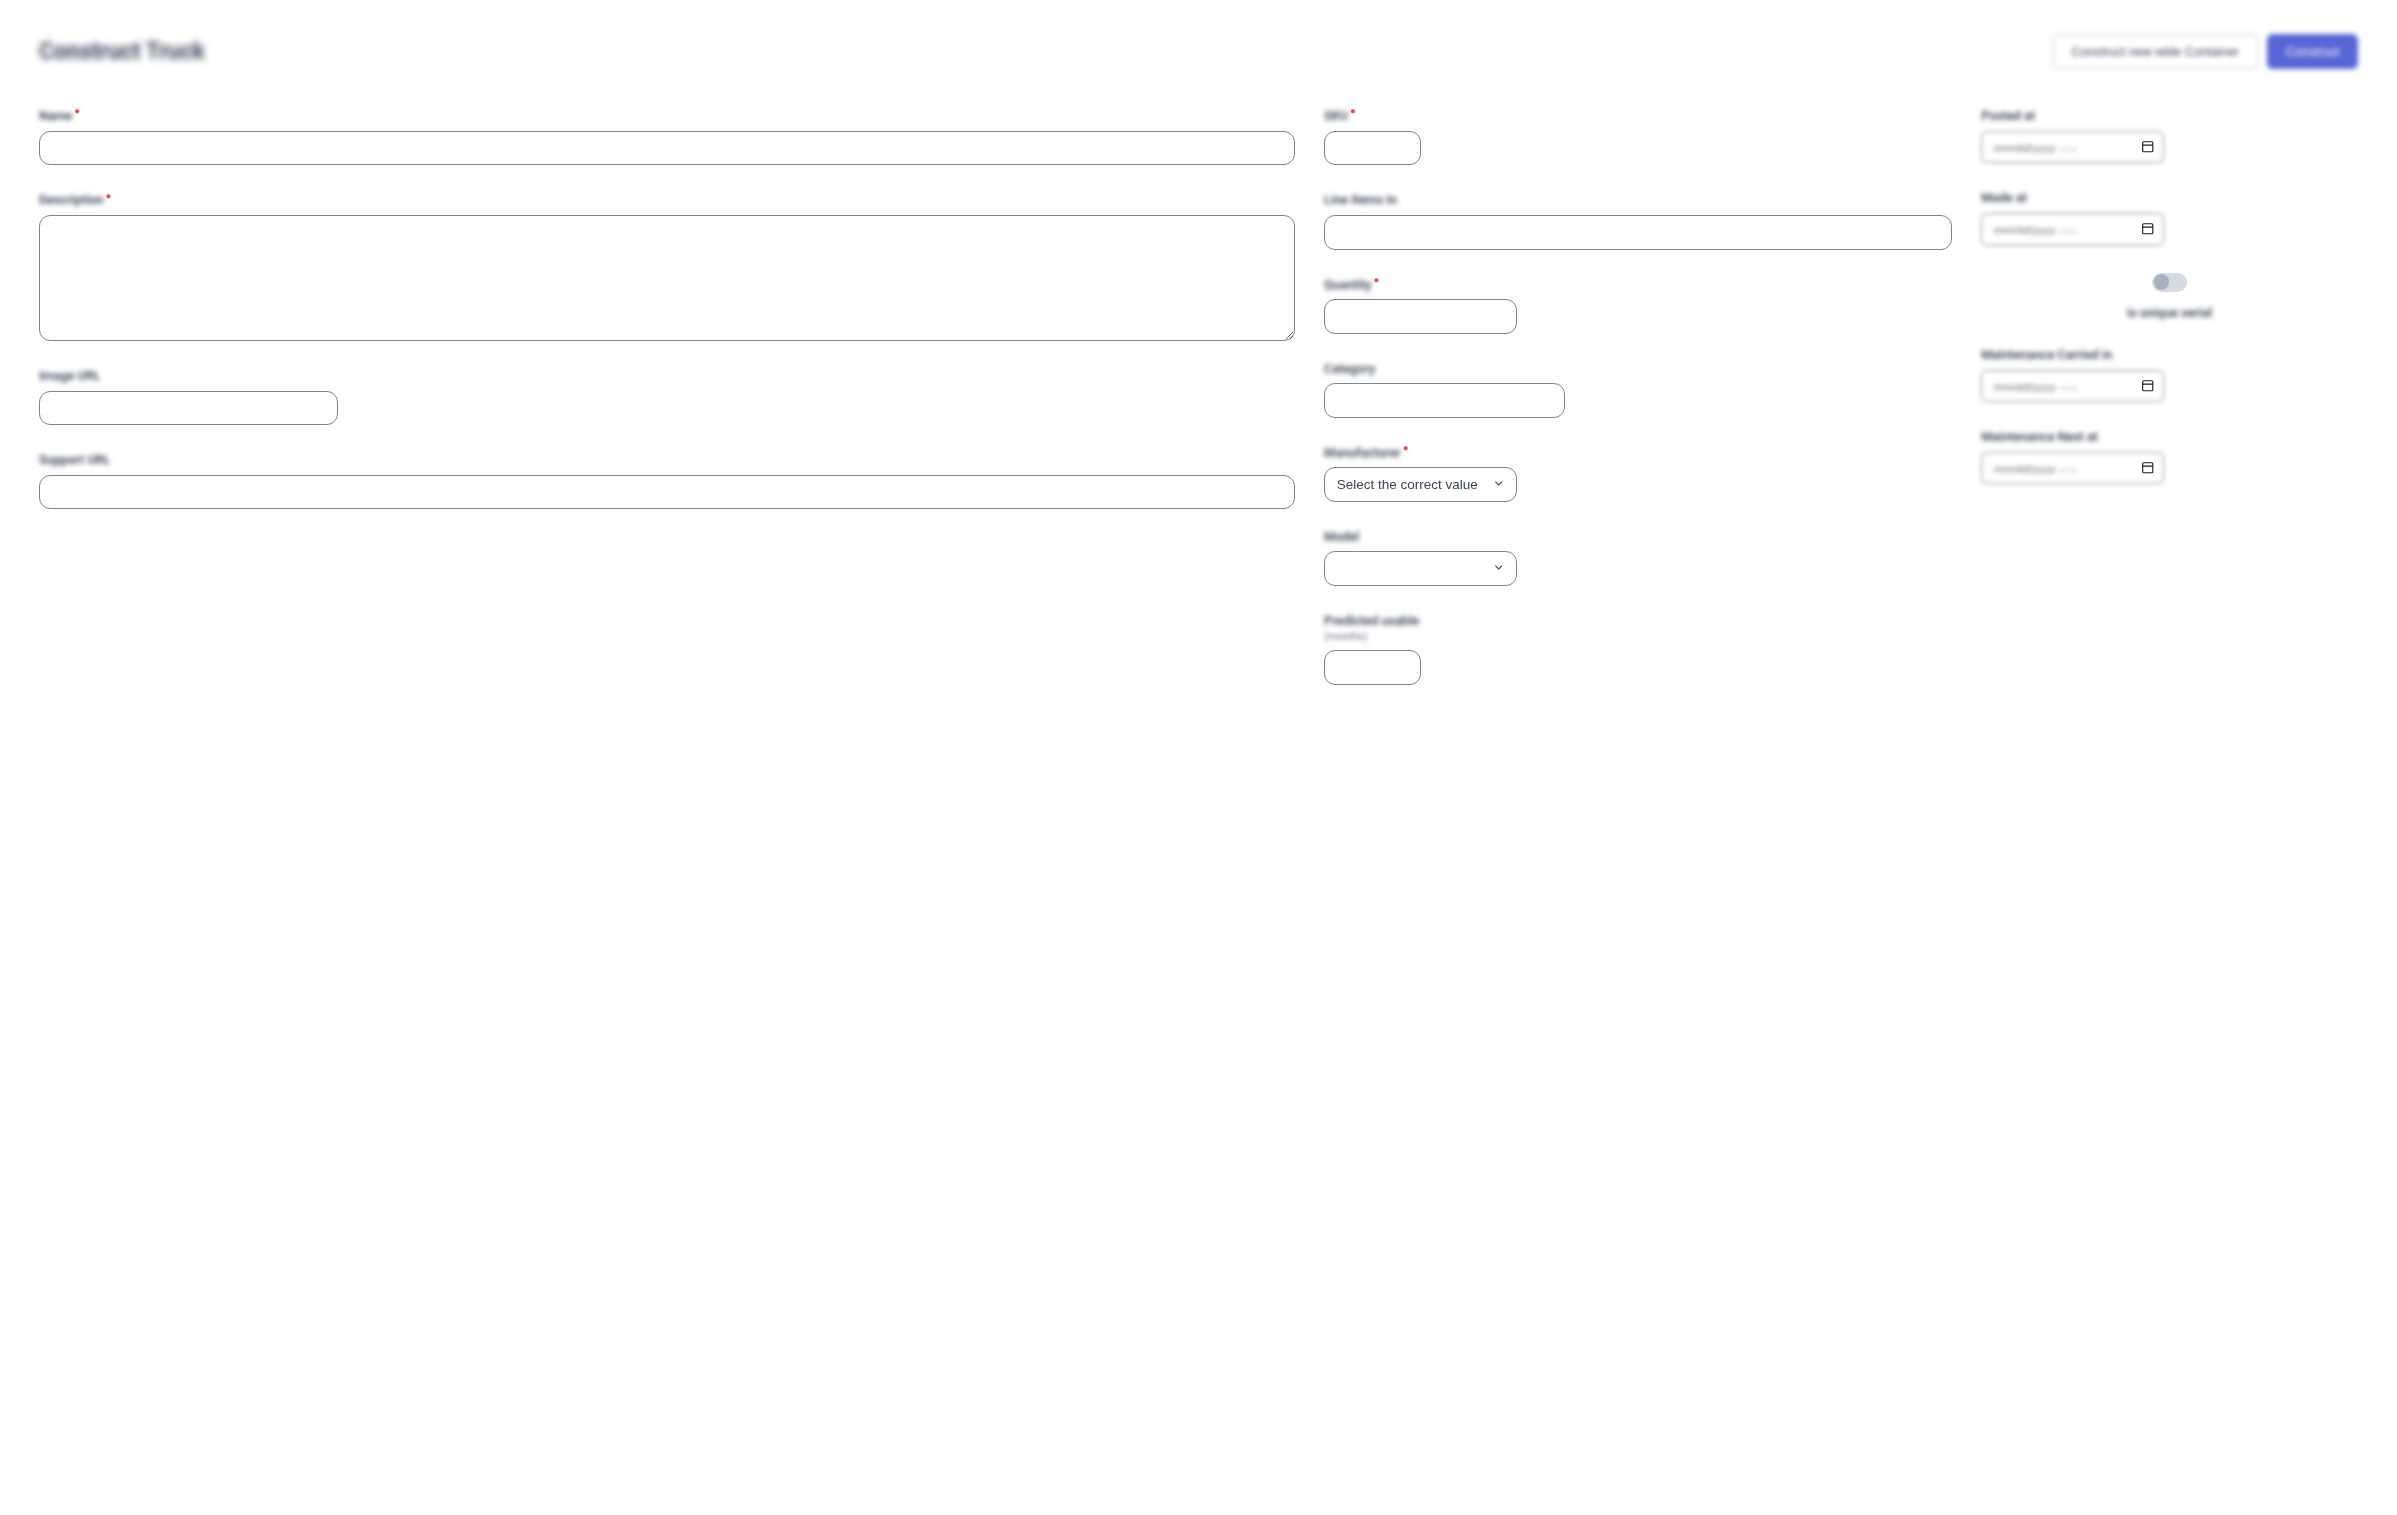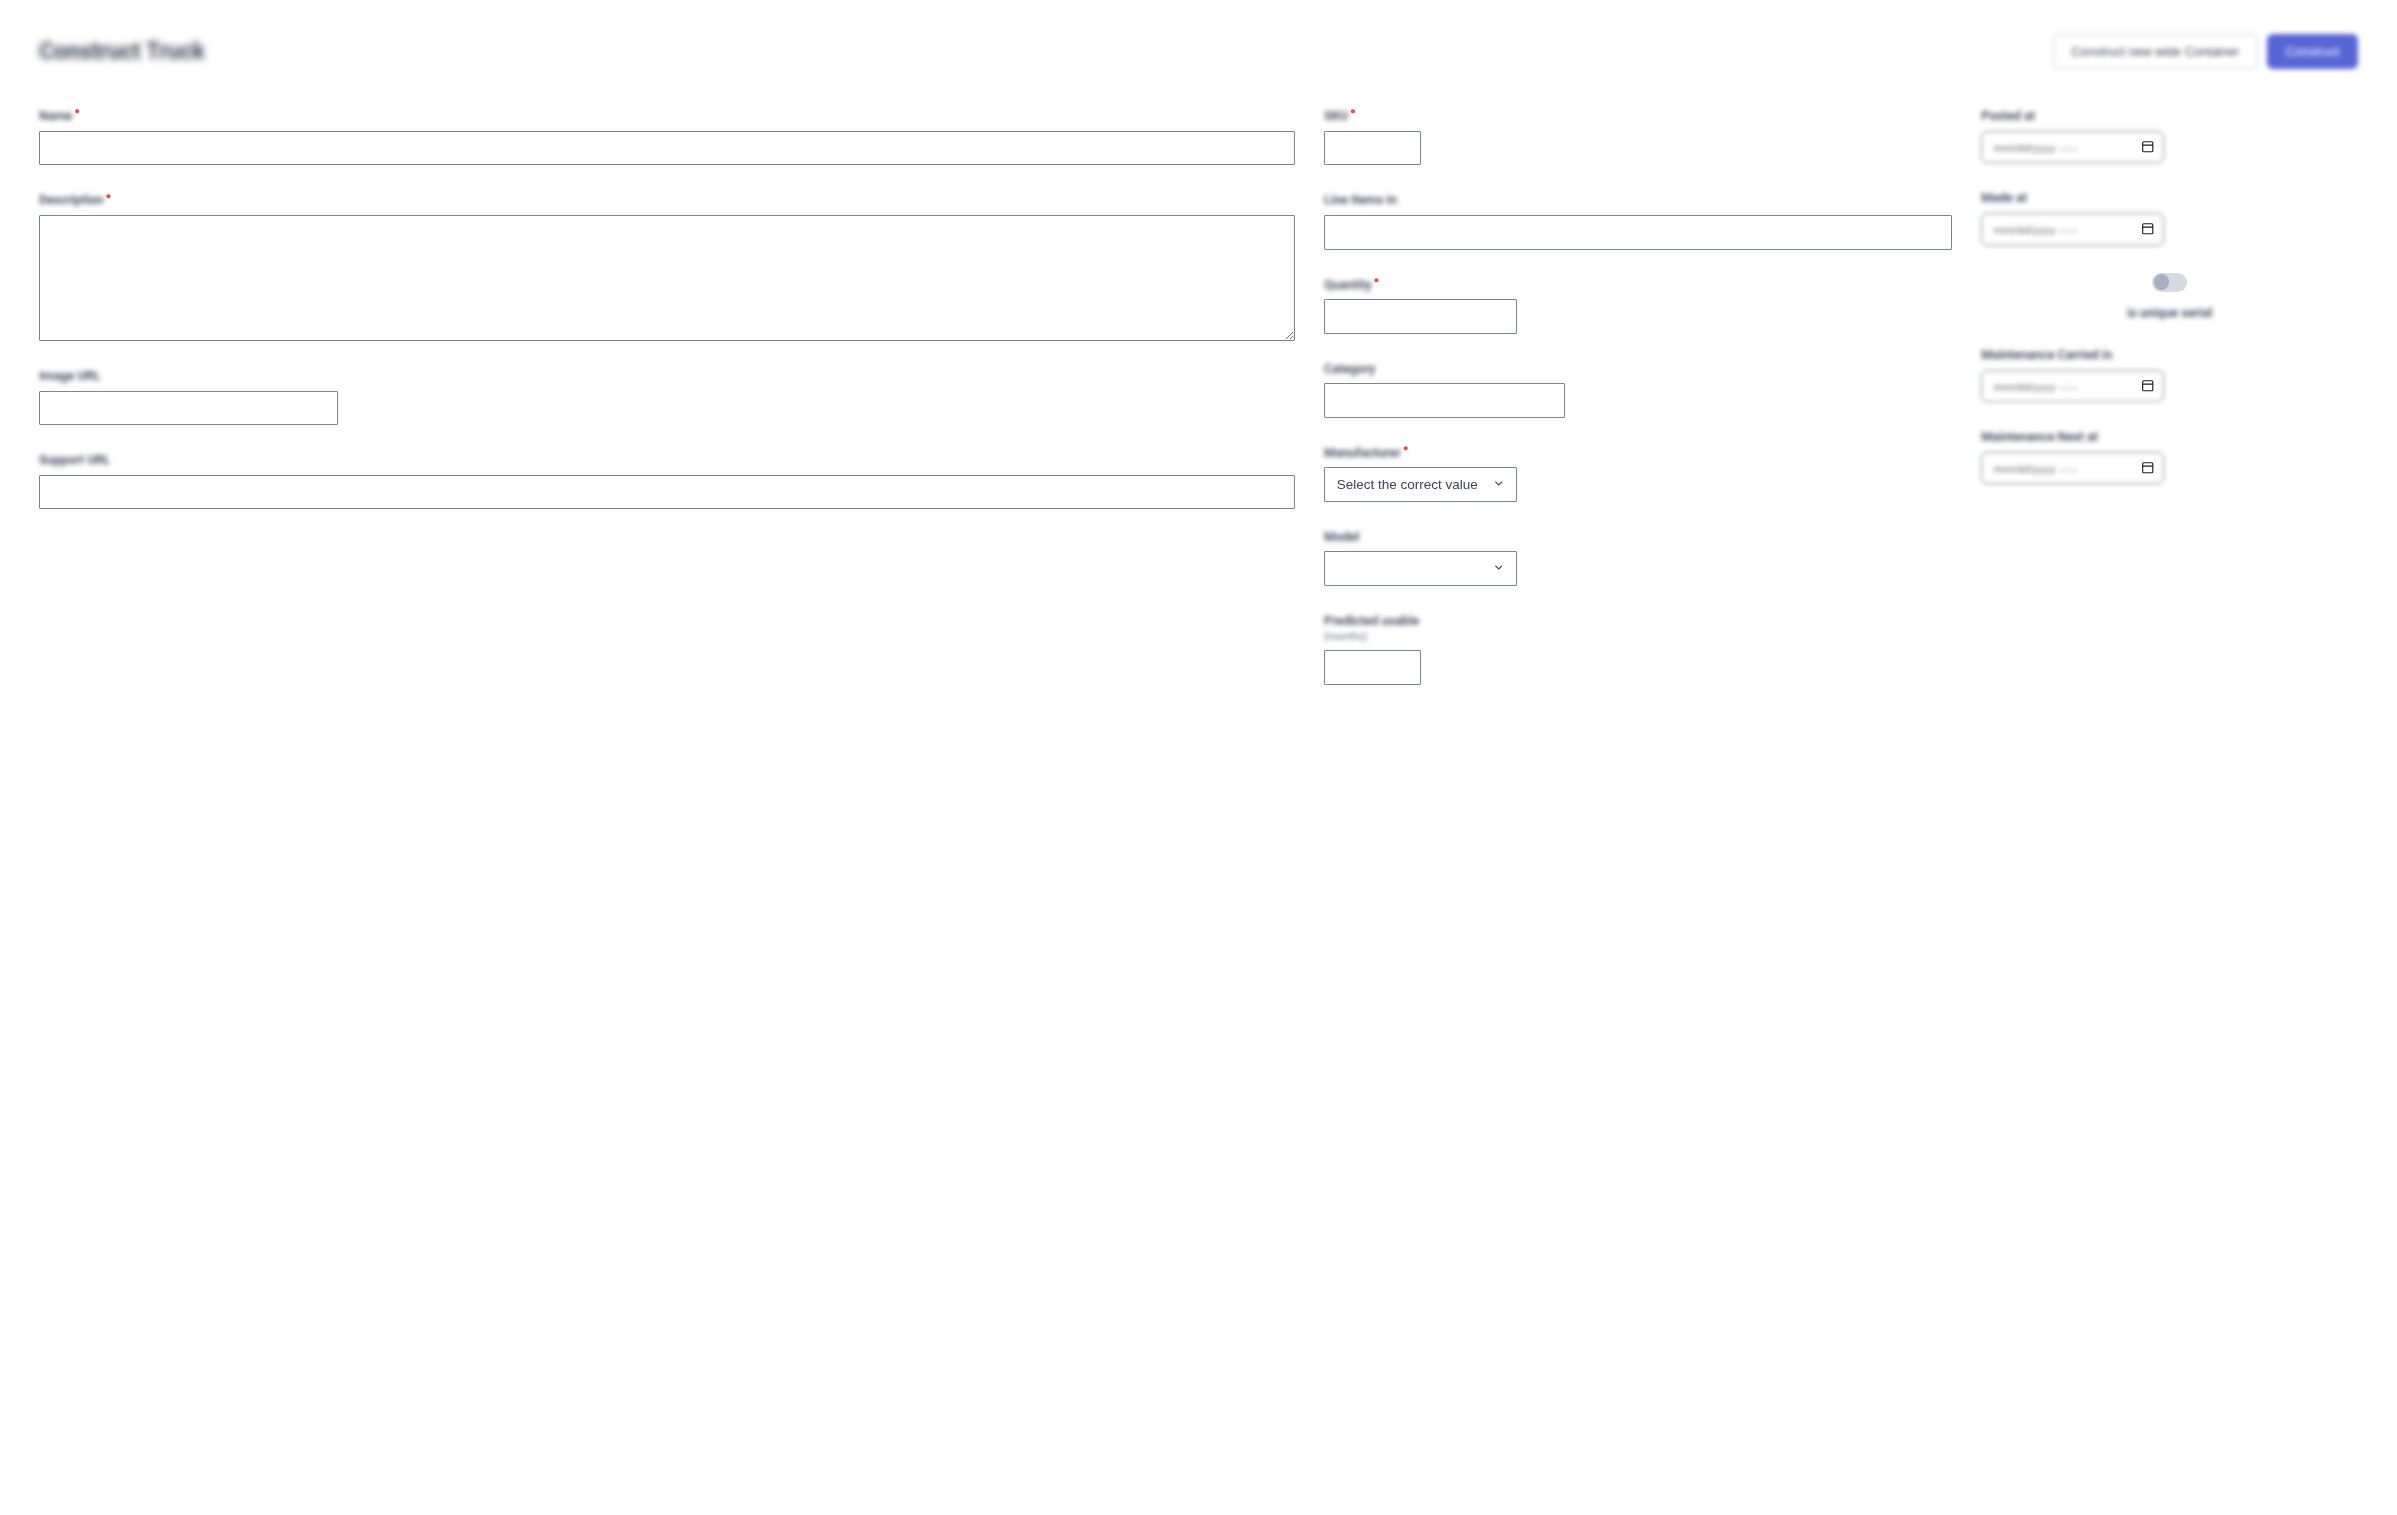--- a/index.html
+++ b/index.html
@@ -79,21 +79,21 @@
       color: #e84c4c;
       font-size: 9.7px;
       line-height: 1;
       position: relative;
       top: -1.9px;
     }
     .input,
     .textarea,
     .select {
       border: 1px solid #7a8499;
-      border-radius: 1px;
+      border-radius: 11px;
       padding: 8.7px 11.6px;
       font-size: 13.5px;
       background: #ffffff;
       color: #3a4256;
       outline: none;
       width: 100%;
     }
     .textarea {
       min-height: 126px;
       resize: vertical;

